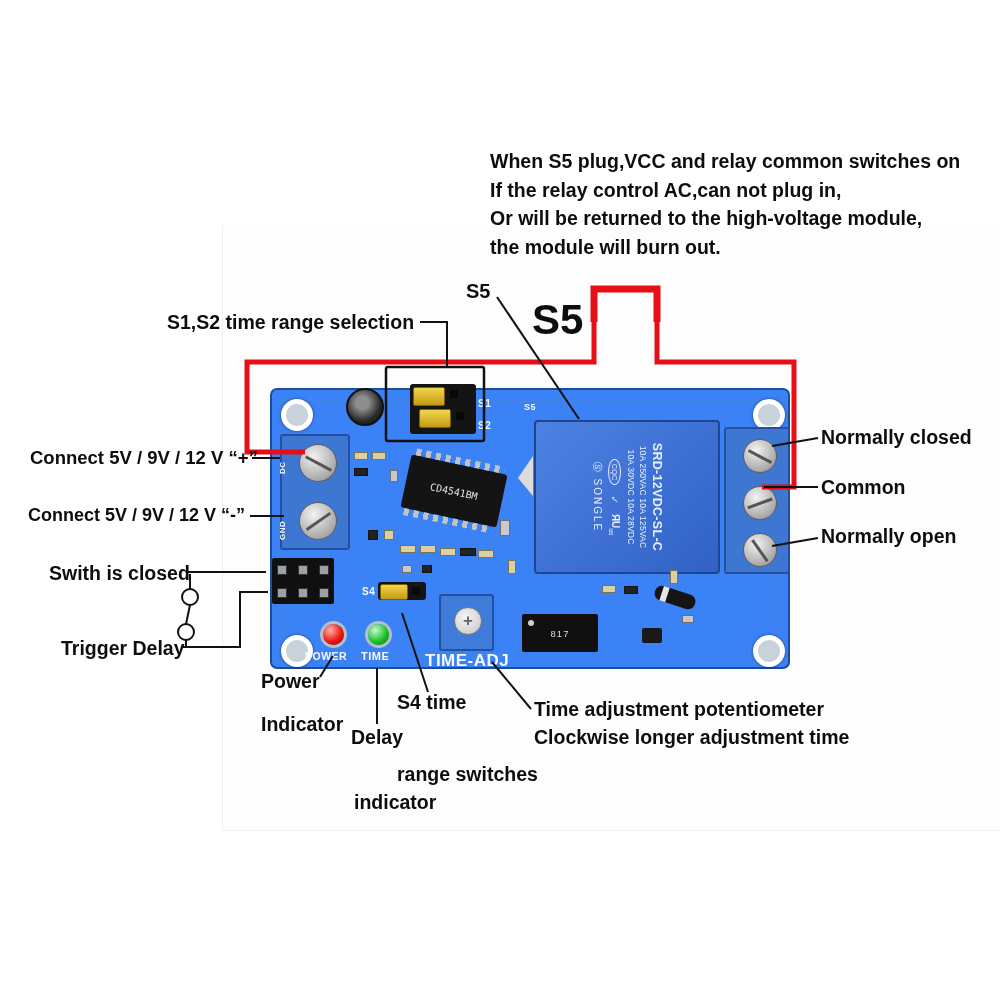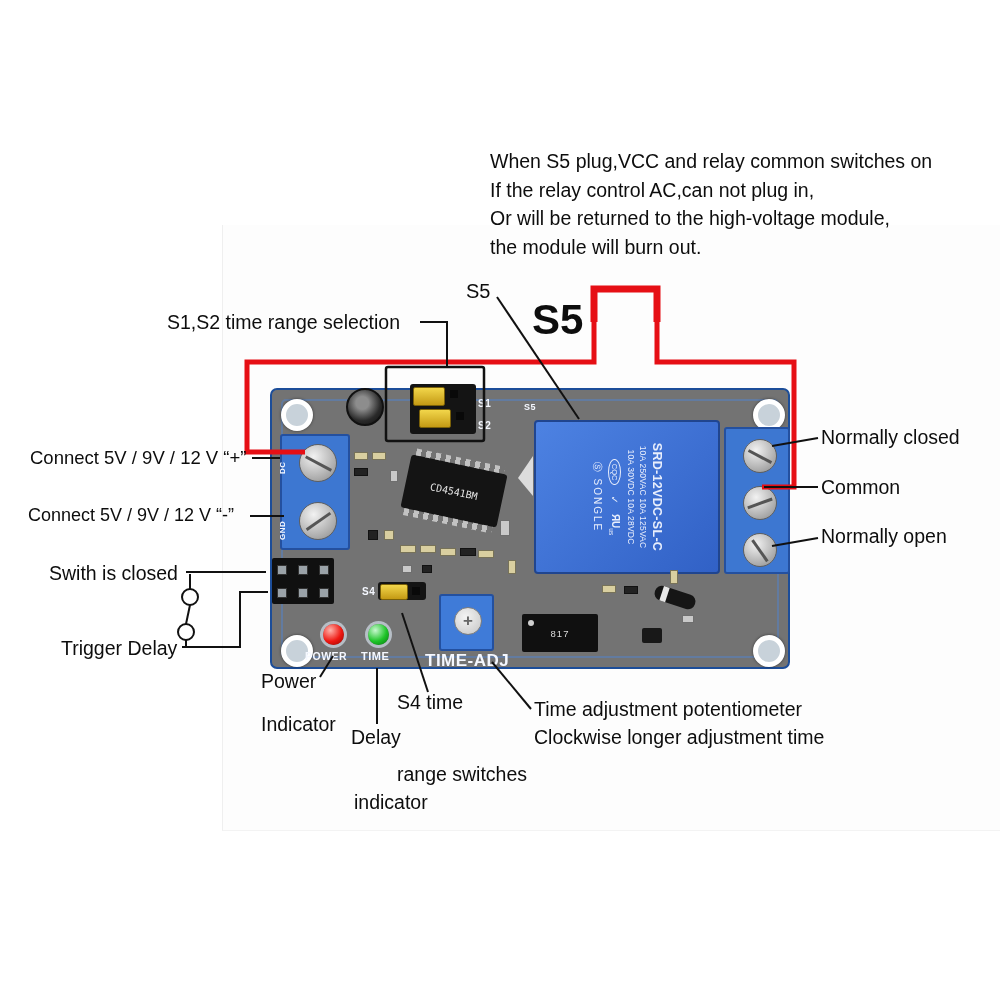--- a/index.html
+++ b/index.html
@@ -1,26 +1,26 @@
 <!DOCTYPE html>
 <html><head>
 <meta charset="utf-8">
 <style>
   html,body{margin:0;padding:0;background:#ffffff;}
   #stage{position:relative;width:1000px;height:1000px;background:#ffffff;overflow:hidden;
          font-family:"Liberation Sans",sans-serif;color:#0d0d0d;}
   .photo-bg{position:absolute;left:222px;top:225px;width:777px;height:605px;
             background:#fdfdfd;border-left:1px solid #efefef;border-bottom:1px solid #f3f3f3;}
-  .lbl{position:absolute;font-size:19.5px;line-height:1.2;white-space:nowrap;z-index:6;}
+  .lbl{position:absolute;font-size:19.5px;line-height:1.2;white-space:nowrap;z-index:6;font-weight:bold;}
   .warn{white-space:pre-line;line-height:28.5px;font-size:19.5px;}
   svg.overlay{position:absolute;left:0;top:0;z-index:5;pointer-events:none;}
 
   
   #pcb{position:absolute;left:270px;top:388px;width:520px;height:281px;z-index:1;
-       background:#737373;border:2px solid #1c4d99;border-radius:7px;box-sizing:border-box;}
+       background:#3b82f6;border:2px solid #1c4d99;border-radius:7px;box-sizing:border-box;}
   .trace{position:absolute;left:9px;top:9px;right:9px;bottom:9px;border:2px solid #4e86d8;
          border-radius:5px;opacity:.45;}
   .hole{position:absolute;width:22px;height:22px;border-radius:50%;background:#c8d2da;
         border:5px solid #ffffff;box-shadow:0 0 3px rgba(0,0,0,.5);}
   .term{position:absolute;background:#3d77d1;border:2px solid #24509f;border-radius:3px;box-sizing:border-box;}
   .screw{position:absolute;border-radius:50%;background:radial-gradient(circle at 38% 32%,#f2f2f2,#b9b9b9 55%,#8a8a8a);
          border:1px solid #5f5f5f;}
   .slot{position:absolute;left:10%;top:46%;width:80%;height:3px;background:#555;transform:rotate(28deg);}
   .silk{position:absolute;color:#f5f8ff;font-weight:bold;letter-spacing:.5px;z-index:3;}
   .vert{transform:rotate(-90deg);transform-origin:left top;}

